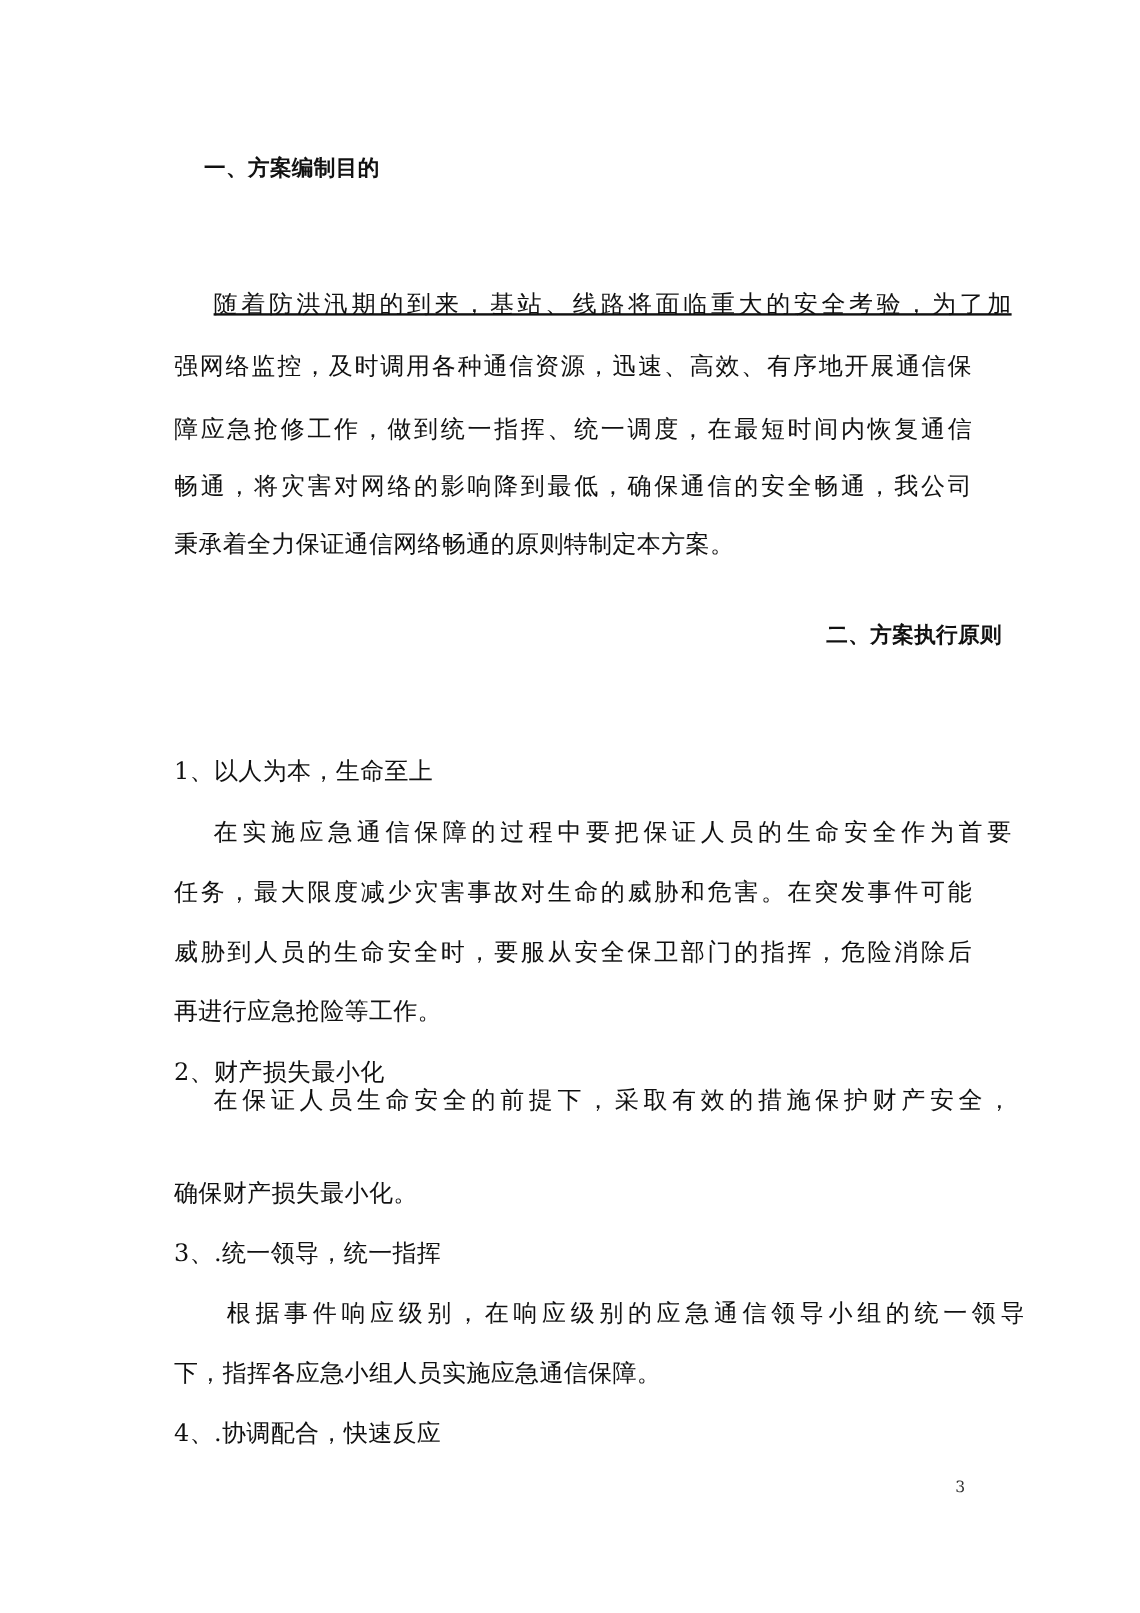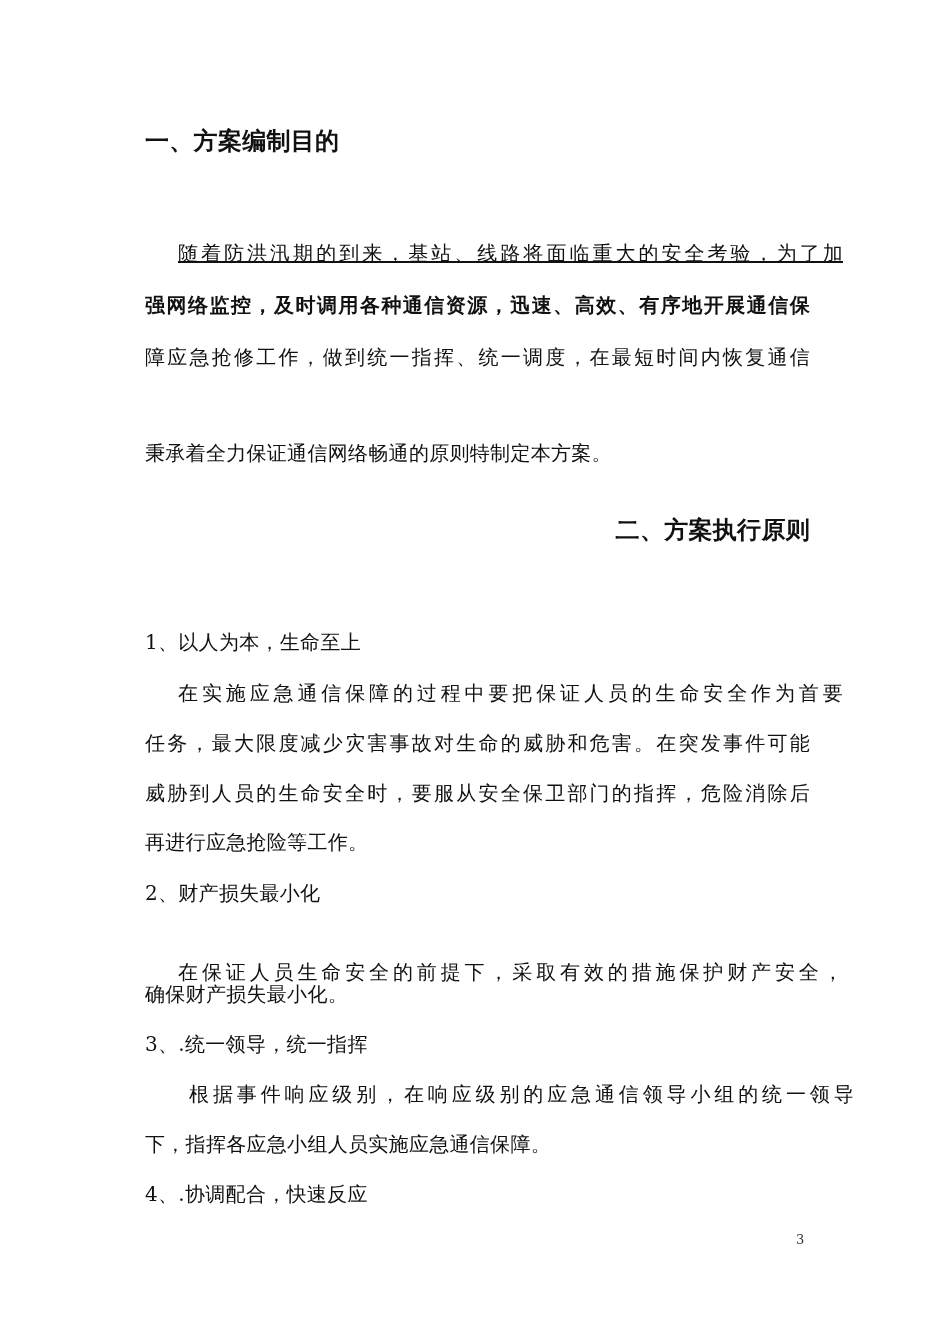--- a/index.html
+++ b/index.html
@@ -26,21 +26,22 @@
       left: 145px;
       width: 665px;
       font-size: 20px;
       line-height: 26px;
       white-space: nowrap;
       letter-spacing: 0.3px;
     }
     .heading {
       font-family: "DejaVu Sans", "Liberation Sans", sans-serif;
       font-weight: bold;
-      font-size: 24px;
+      font-size: 18px;
+      margin-left: 25px;
     }
     .indent { padding-left: 33px; }
     .indent2 { padding-left: 44px; }
     .justify {
       text-align: justify;
       text-align-last: justify;
     }
     .page-number {
       position: absolute;
       left: 796px;
@@ -51,34 +52,35 @@
     }
   </style>
 </head>
 <body>
 
 <div class="page">
 
   <div class="line heading" style="top:128px;">一、方案编制目的</div>
 
   <div class="line indent justify" style="top:240px;text-decoration:underline;">随着防洪汛期的到来，基站、线路将面临重大的安全考验，为了加</div>
-  <div class="line justify" style="top:292px;font-weight:bold;">强网络监控，及时调用各种通信资源，迅速、高效、有序地开展通信保</div>
+  <div class="line justify" style="top:292px;">强网络监控，及时调用各种通信资源，迅速、高效、有序地开展通信保</div>
   <div class="line justify" style="top:344px;">障应急抢修工作，做到统一指挥、统一调度，在最短时间内恢复通信</div>
+  <div class="line justify" style="top:392px;">畅通，将灾害对网络的影响降到最低，确保通信的安全畅通，我公司</div>
   <div class="line" style="top:440px;">秉承着全力保证通信网络畅通的原则特制定本方案。</div>
 
   <div class="line heading" style="top:517px;text-align:right;">二、方案执行原则</div>
 
   <div class="line" style="top:629px;">1、以人为本，生命至上</div>
   <div class="line indent justify" style="top:680px;">在实施应急通信保障的过程中要把保证人员的生命安全作为首要</div>
   <div class="line justify" style="top:730px;">任务，最大限度减少灾害事故对生命的威胁和危害。在突发事件可能</div>
   <div class="line justify" style="top:780px;">威胁到人员的生命安全时，要服从安全保卫部门的指挥，危险消除后</div>
   <div class="line" style="top:829px;">再进行应急抢险等工作。</div>
 
   <div class="line" style="top:880px;">2、财产损失最小化</div>
-  <div class="line indent justify" style="top:959px;">在保证人员生命安全的前提下，采取有效的措施保护财产安全，</div>
+  <div class="line indent justify" style="top:903px;">在保证人员生命安全的前提下，采取有效的措施保护财产安全，</div>
   <div class="line" style="top:981px;">确保财产损失最小化。</div>
 
   <div class="line" style="top:1031px;">3、.统一领导，统一指挥</div>
   <div class="line indent2 justify" style="top:1081px;">根据事件响应级别，在响应级别的应急通信领导小组的统一领导</div>
   <div class="line" style="top:1131px;">下，指挥各应急小组人员实施应急通信保障。</div>
 
   <div class="line" style="top:1181px;">4、.协调配合，快速反应</div>
 
   <div class="page-number">3</div>
 </div>

